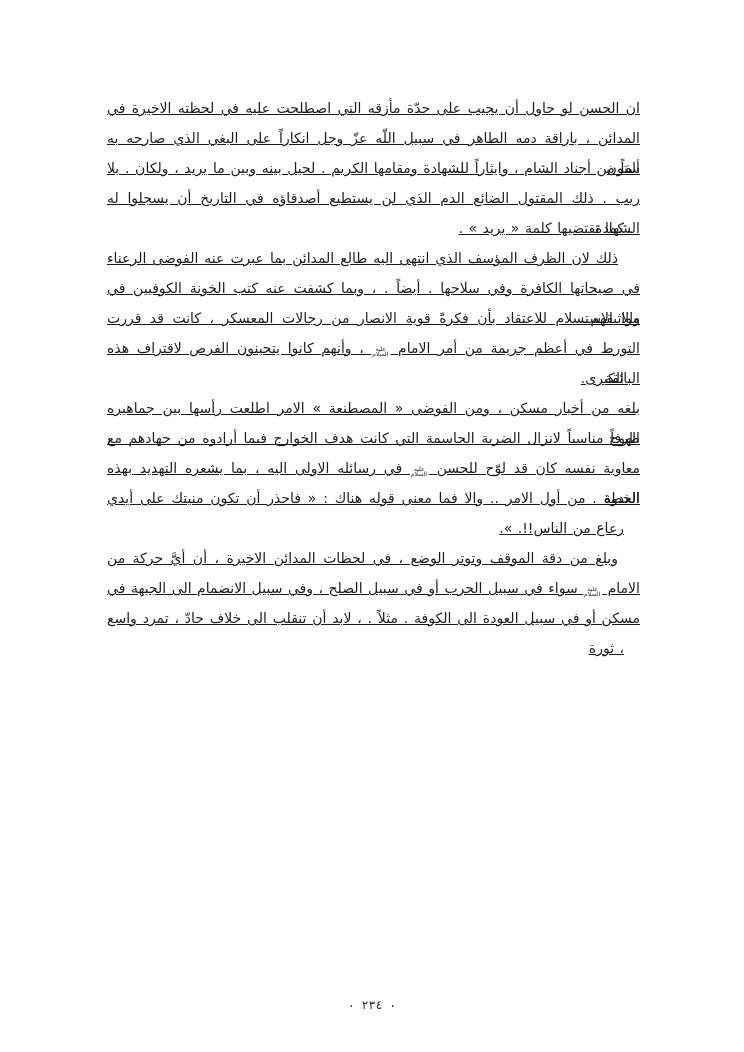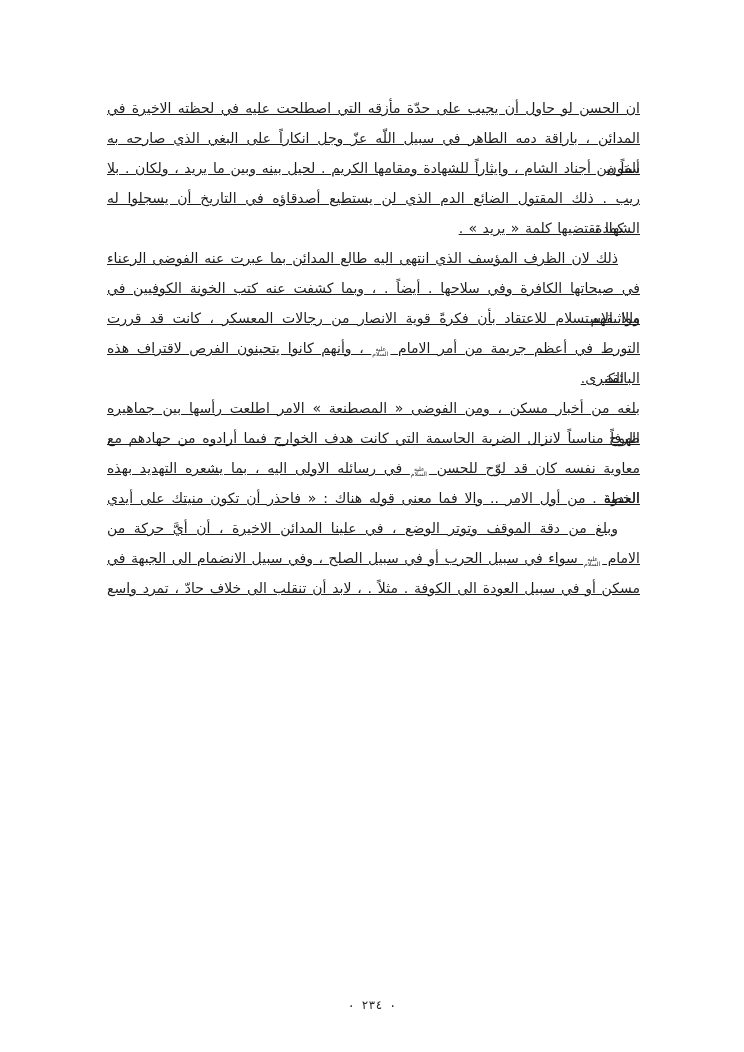--- a/index.html
+++ b/index.html
@@ -88,21 +88,23 @@
         <div class="line">في صيحاتها الكافرة وفي سلاحها . أيضاً . ، وبما كشفت عنه كتب الخونة الكوفيين في مواثيقهم</div>
         <div class="line">والا الاستسلام للاعتقاد بأن فكرةً قوية الانصار من رجالات المعسكر ، كانت قد قررت</div>
         <div class="line">التورط في أعظم جريمة من أمر الامام <span class="honorific">عليه السلام</span> ، وأنهم كانوا يتحينون الفرص لاقتراف هذه البائقة</div>
         <div class="line para-end">الكبرى.</div>
       </div>
       <div class="para">
         <div class="line">بلغه من أخبار مسكن ، ومن الفوضى « المصطنعة » الامر اطلعت رأسها بين جماهيره الهوج .</div>
         <div class="line">ظرفاً مناسباً لانزال الضربة الحاسمة التي كانت هدف الخوارج فيما أرادوه من جهادهم مع</div>
         <div class="line">معاوية نفسه كان قد لوّح للحسن <span class="honorific">عليه السلام</span> في رسائله الاولى اليه ، بما يشعره التهديد بهذه الخطة</div>
         <div class="line">العدوة . من أول الامر .. والا فما معنى قوله هناك : « فاحذر أن تكون منيتك على أيدي</div>
+        <div class="line para-end">رعاع من الناس!!. ».</div>
       </div>
       <div class="para">
-        <div class="line indent">وبلغ من دقة الموقف وتوتر الوضع ، في علينا المدائن الاخيرة ، أن أيَّ حركة من</div>
+        <div class="line indent">وبلغ من دقة الموقف وتوتر الوضع ، في لحظات المدائن الاخيرة ، أن أيَّ حركة من</div>
         <div class="line">الامام <span class="honorific">عليه السلام</span> سواء في سبيل الحرب أو في سبيل الصلح ، وفي سبيل الانضمام الى الجبهة في</div>
         <div class="line">مسكن أو في سبيل العودة الى الكوفة . مثلاً . ، لابد أن تنقلب الى خلاف حادّ ، تمرد واسع</div>
+        <div class="line para-end">، ثورة</div>
       </div>
     </main>
   <footer class="page-number">· ٢٣٤ ·</footer>
 </div>
 
 </body></html>

